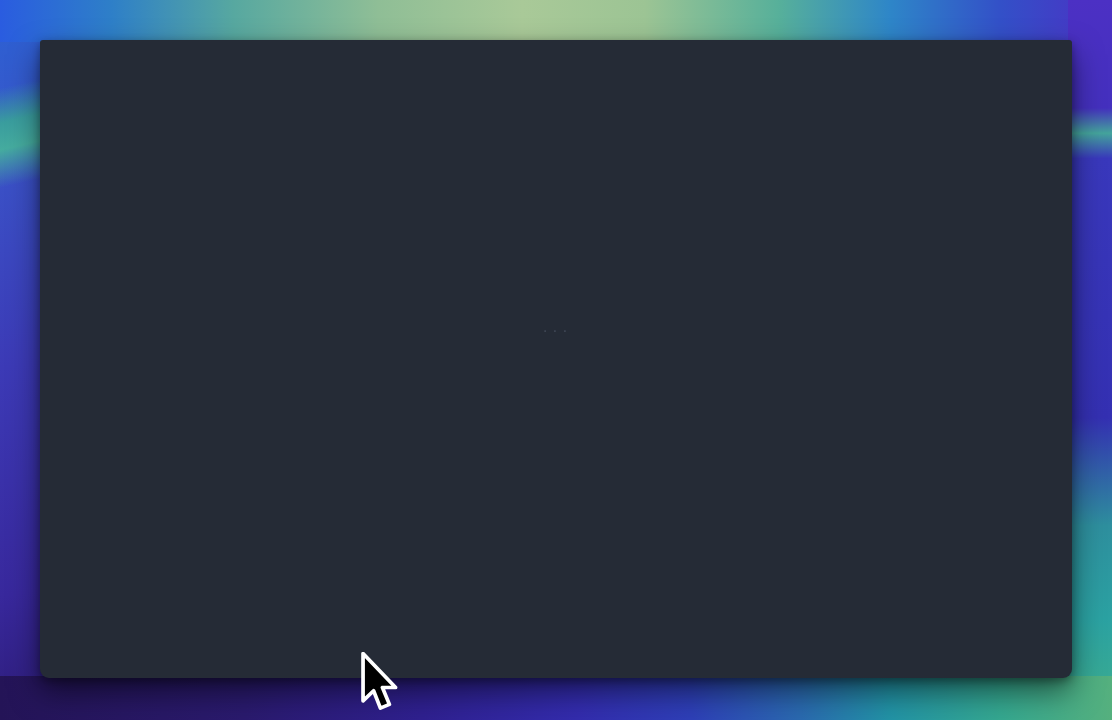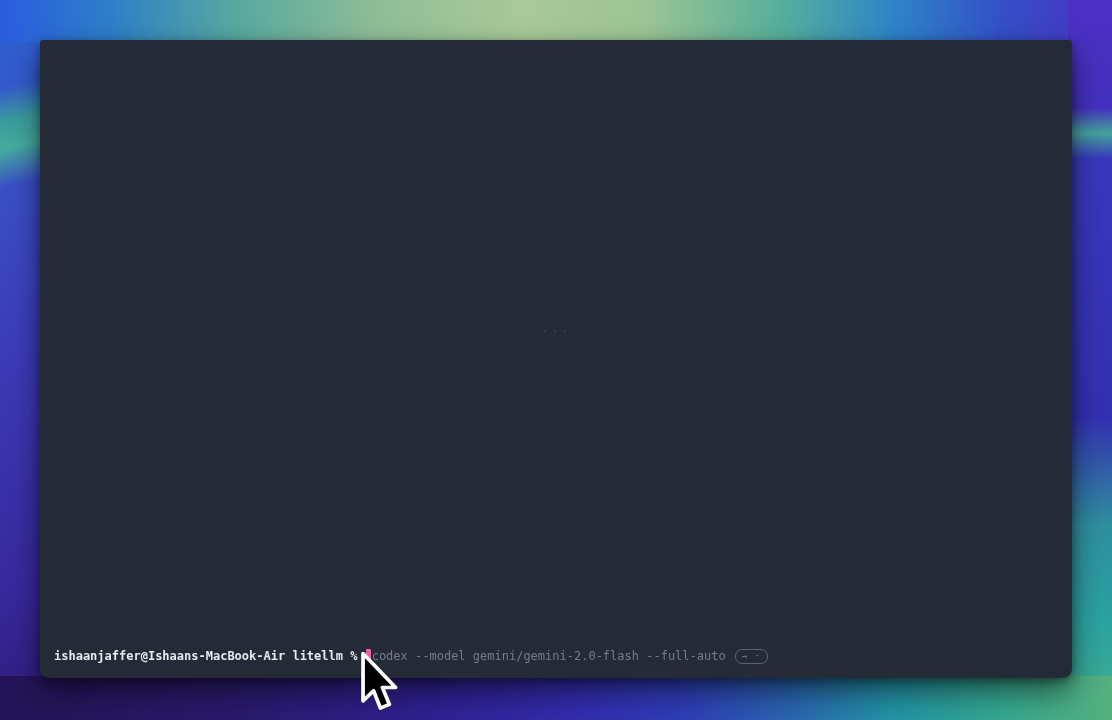--- a/index.html
+++ b/index.html
@@ -121,26 +121,19 @@
   <div class="wp-base"></div>
   <div class="wp-teal-band-left"></div>
   <div class="wp-top"></div>
   <div class="wp-right"></div>
   <div class="wp-bottom"></div>
 
   <div class="terminal">
 
     <div class="center-ellipsis">...</div>
 
-    <div class="prompt-line">
-      <span class="prompt-text">ishaanjaffer@Ishaans-MacBook-Air litellm %</span>
-      <span class="prompt-text"> </span>
-      <span class="caret"></span>
-      <span class="suggestion-text">codex --model gemini/gemini-2.0-flash --full-auto</span>
-      <span class="accept-hint">→ ·</span>
-    </div>
   </div>
 
   <svg class="mouse-cursor" viewBox="0 0 26 40">
     <path d="M4 1 L4 31.5 L10.8 25 L15.2 36.2 L21 33.8 L16.5 22.9 L25 22.9 Z" fill="#000000" stroke="#ffffff" stroke-width="2.4" stroke-linejoin="round"></path>
   </svg>
 
 </div>
 
 </body></html>

